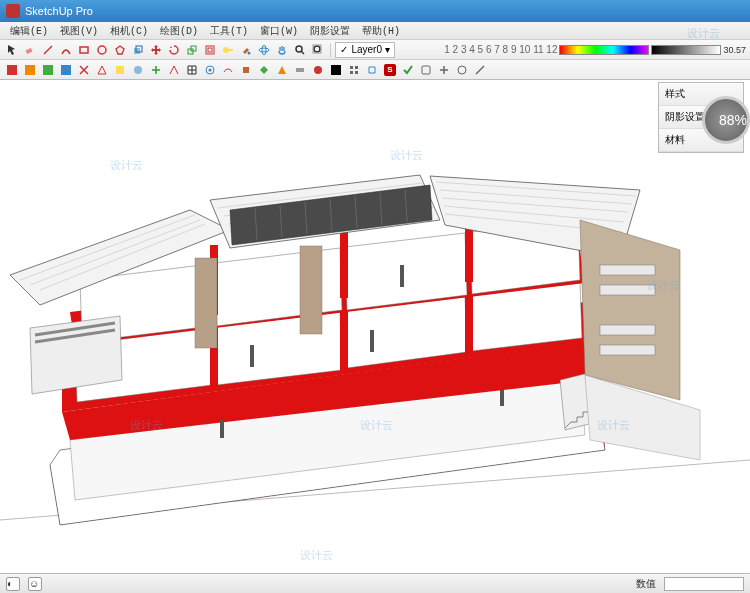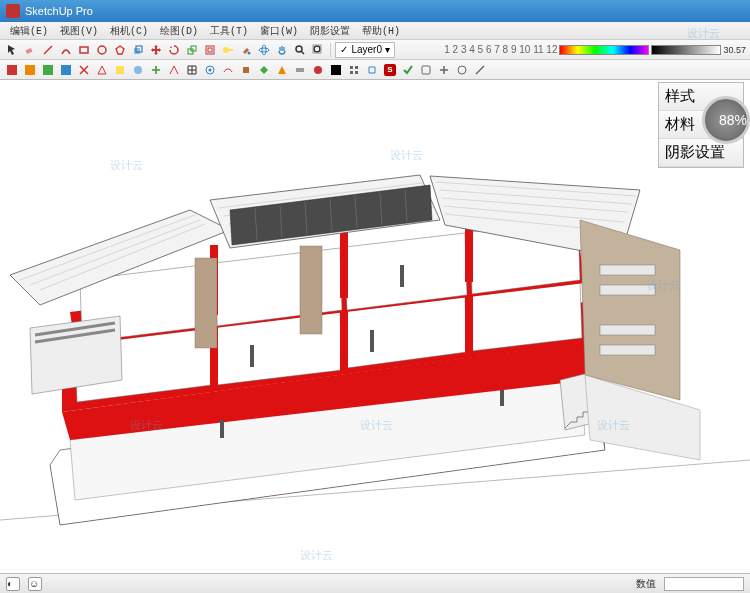--- a/index.html
+++ b/index.html
@@ -17,21 +17,21 @@
 .toolbar .layer-box { display: flex; align-items: center; gap: 3px; padding: 0 4px; border: 1px solid #bbb; background: #fff; height: 16px; font-size: 10px; }
 .toolbar .spectrum { width: 90px; height: 10px; background: linear-gradient(90deg, #f00, #ff0, #0f0, #0ff, #00f, #f0f); border: 1px solid #888; }
 .toolbar .grayscale { width: 70px; height: 10px; background: linear-gradient(90deg, #000, #fff); border: 1px solid #888; }
 .toolbar .spacer { flex: 1; }
 
 .toolbar2 { height: 20px; background: linear-gradient(#f9f9f9, #ececec); border-bottom: 1px solid #bbb; display: flex; align-items: center; padding: 0 4px; gap: 2px; }
 .toolbar2 .tbtn { width: 16px; height: 16px; border: 1px solid transparent; border-radius: 2px; cursor: pointer; display: flex; align-items: center; justify-content: center; }
 
 .viewport { position: absolute; top: 80px; left: 0; right: 0; bottom: 20px; background: #fff; overflow: hidden; }
 
-.side-panel { position: absolute; top: 82px; right: 6px; width: 86px; background: #f4f4f4; border: 1px solid #bbb; font-size: 15px; margin-left: 22px; }
+.side-panel { position: absolute; top: 82px; right: 6px; width: 86px; background: #f4f4f4; border: 1px solid #bbb; font-size: 10px; margin-left: 22px; }
 .side-panel .row { padding: 4px 6px; border-bottom: 1px solid #ddd; cursor: pointer; background: linear-gradient(#fafafa,#ececec); }
 
 .statusbar { position: absolute; bottom: 0; left: 0; right: 0; height: 20px; background: linear-gradient(#f4f4f4,#e4e4e4); border-top: 1px solid #bbb; display: flex; align-items: center; padding: 0 6px; font-size: 10px; color: #333; gap: 8px; }
 .statusbar .spacer { flex: 1; }
 .statusbar .sicon { width: 14px; height: 14px; border: 1px solid #999; border-radius: 2px; background: #fff; }
 
 .watermark { position: absolute; color: rgba(100,160,210,0.35); font-size: 11px; pointer-events: none; margin-top: 18px; }
 
 svg.tool-glyph { width: 12px; height: 12px; }
 </style>
@@ -390,22 +390,22 @@
         <line x1="330" y1="119" x2="332" y2="151"></line>
         <line x1="355" y1="116" x2="357" y2="148"></line>
         <line x1="380" y1="113" x2="382" y2="145"></line>
         <line x1="405" y1="110" x2="407" y2="142"></line>
     </g>
   </svg>
 </div>
 
 <div class="side-panel">
   <div class="row">样式</div>
+  <div class="row">阴影设置</div>
   <div class="row">材料</div>
-  <div class="row">阴影设置</div>
 </div>
 <div style="position:absolute;top:96px;right:0;width:48px;height:48px;border-radius:50%;background:radial-gradient(circle at 50% 50%, #999 0, #777 60%, #555 100%);display:flex;align-items:center;justify-content:flex-end;color:#fff;font-size:14px;border:3px solid #ccc">
   <span>88%</span>
 </div>
 
 <div class="watermark" style="top:8px;right:30px">设计云</div>
 <div class="watermark" style="top:140px;left:110px">设计云</div>
 <div class="watermark" style="top:130px;left:390px">设计云</div>
 <div class="watermark" style="top:260px;right:70px">设计云</div>
 <div class="watermark" style="top:400px;left:130px">设计云</div>

